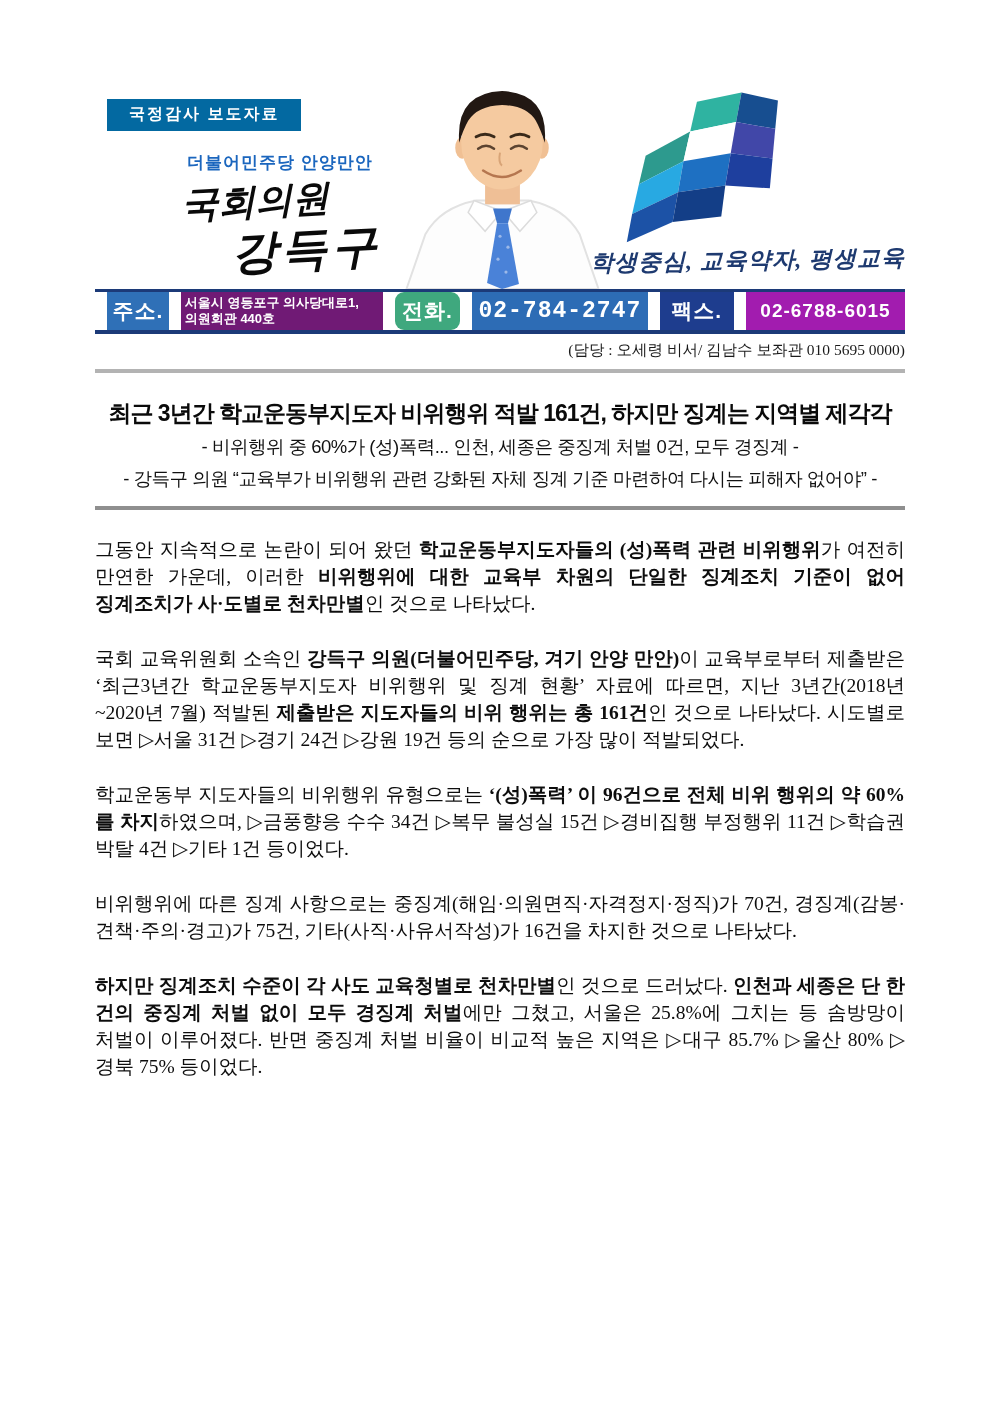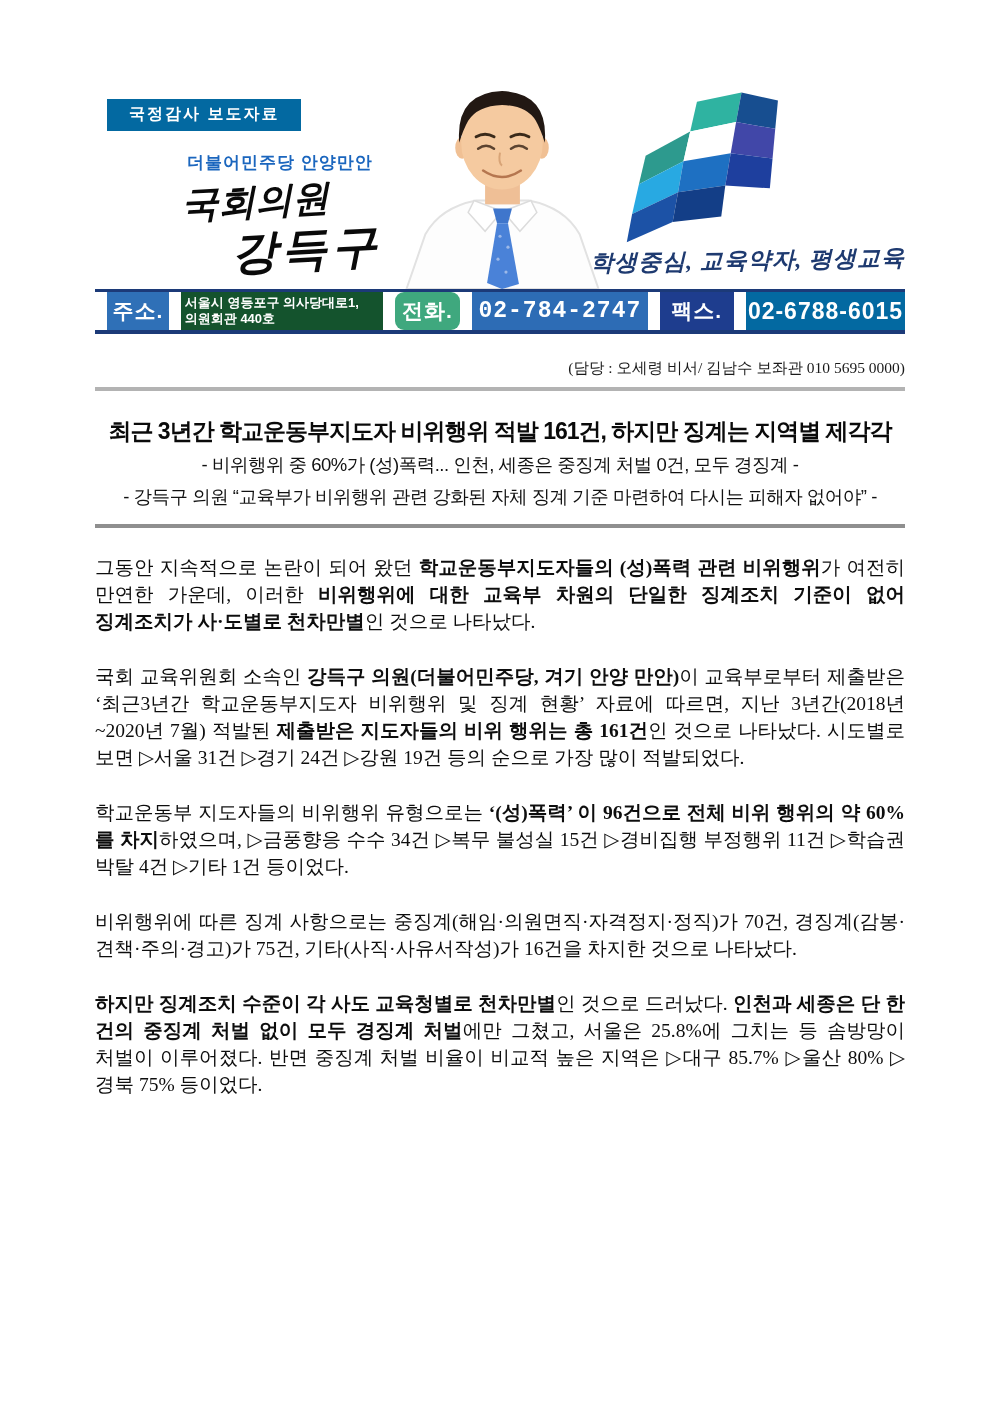--- a/index.html
+++ b/index.html
@@ -21,29 +21,29 @@
   .slogan{position:absolute;right:0px;top:160px;color:#1e3a70;font-weight:800;
           font-style:italic;font-size:23px;letter-spacing:1px;white-space:nowrap;
           font-family:"Liberation Serif",serif;transform:rotate(-1deg);}
 
   
   .contact-bar{display:flex;width:810px;height:38px;border-top:3px solid #1c3a78;
                border-bottom:4px solid #1c3a78;color:#fff;font-weight:800;}
   .seg{display:flex;align-items:center;justify-content:center;margin-left:12px;}
   .seg-label{font-size:21px;letter-spacing:1px;}
   .seg-addr-label{width:68px;background:#2f70b7;}
-  .seg-addr{width:222px;background:#14532d;flex-direction:column;align-items:flex-start;
+  .seg-addr{width:222px;background:#701a75;flex-direction:column;align-items:flex-start;
             justify-content:center;padding-left:4px;box-sizing:border-box;}
   .seg-addr div{font-size:13px;line-height:1.2;font-weight:800;}
   .seg-tel-label{width:72px;background:#3fa87e;border-radius:9px;}
   .seg-tel{width:193px;background:#2d6cb5;font-size:23px;letter-spacing:1px;font-family:Liberation Mono, monospace;}
   .seg-fax-label{width:82px;background:#1e3d8e;}
-  .seg-fax{width:175px;background:#0369a1;font-size:23px;letter-spacing:1px;}
+  .seg-fax{width:175px;background:#a21caf;font-size:19px;letter-spacing:1px;}
 
-  .contact-note{margin-top:24px;text-align:right;font-family:"Liberation Serif",serif;
+  .contact-note{margin-top:6px;text-align:right;font-family:"Liberation Serif",serif;
                 font-size:15.5px;color:#1a1a1a;}
 
   
   .title-block{margin-top:8px;border-top:4px solid #b3b3b3;border-bottom:4px solid #8f8f8f;
                padding:23px 0 11px;text-align:center;}
   .headline{font-size:23px;font-weight:800;letter-spacing:-1px;line-height:1.5;color:#0a0a0a;}
   .subtitle{font-size:18.5px;font-weight:500;letter-spacing:-0.5px;line-height:1.75;color:#111;}
 
   
   .body-text{margin-top:26px;font-family:"Liberation Serif","DejaVu Serif",serif;

